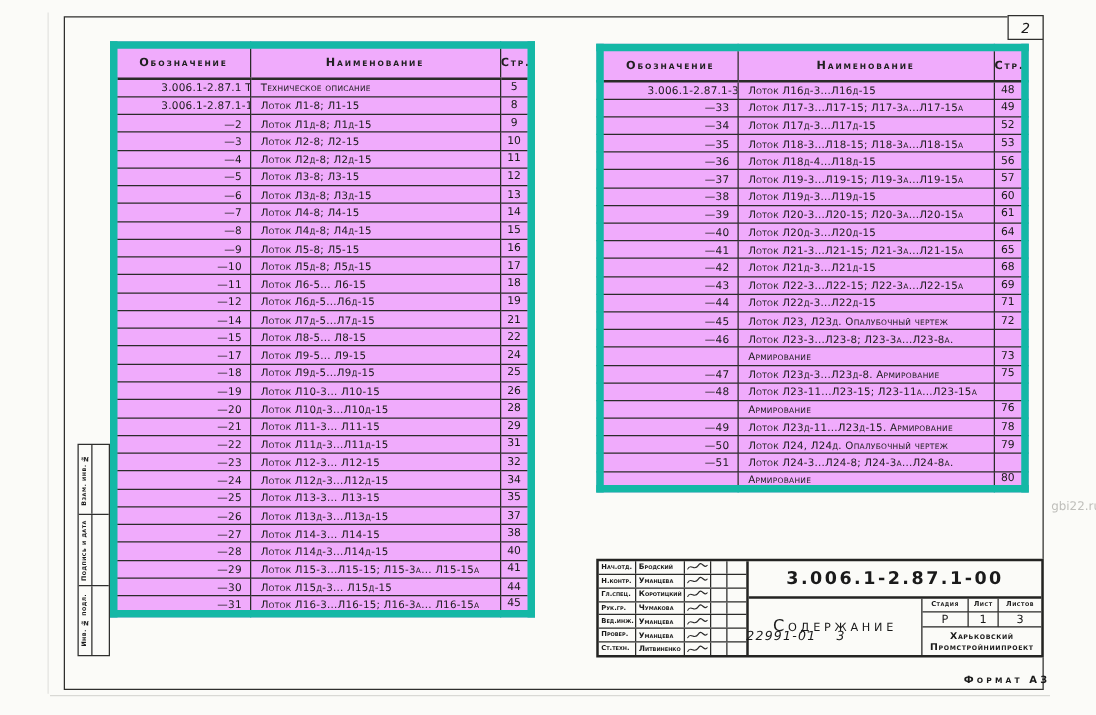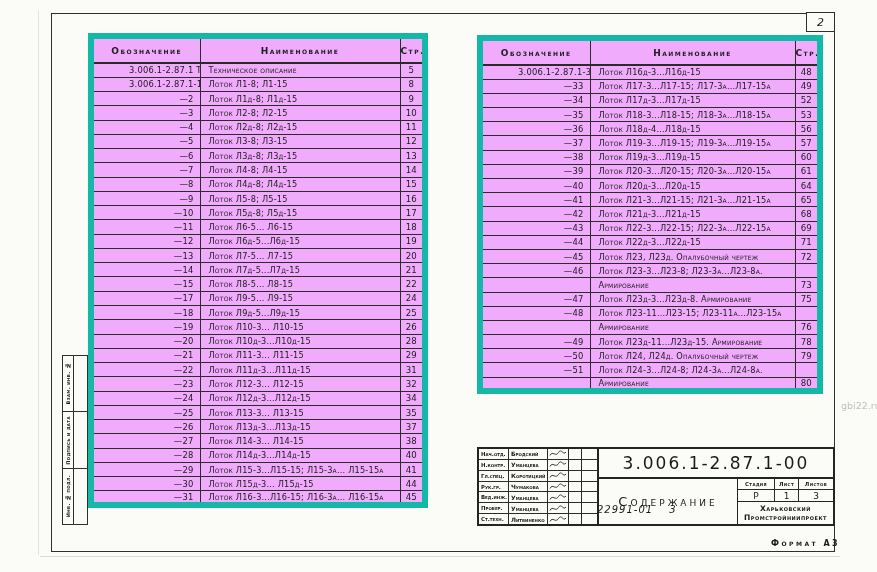--- a/index.html
+++ b/index.html
@@ -65,21 +65,21 @@
   .sig-name {
     width:39px; border-right:1px solid #2b2b29; font-size:6px; font-weight:700;
     font-variant:small-caps; display:flex; align-items:center; padding-left:2px; white-space:nowrap; overflow:hidden;
   }
   .sig-sign { width:21px; border-right:1px solid #2b2b29; display:flex; align-items:center; justify-content:center; }
   .sig-c4   { width:13px; border-right:1px solid #2b2b29; }
   .sig-c5   { flex:1; }
   .tb-right { flex:1; display:flex; flex-direction:column; }
   .tb-docnum {
     height:30px; border-bottom:2px solid #242422; display:flex; align-items:center; justify-content:center;
-    font-size:17px; letter-spacing:2px; font-weight:400;
+    font-size:14px; letter-spacing:2px; font-weight:700;
   }
   .tb-bottom { flex:1; display:flex; }
   .tb-title {
     width:139px; border-right:1.5px solid #242422; display:flex; align-items:center; justify-content:center;
     font-size:13px; font-variant:small-caps; letter-spacing:3px;
   }
   .tb-meta { flex:1; display:flex; flex-direction:column; }
   .meta-row { display:flex; }
   .meta-row.hdr div {
     height:11px; font-size:5.4px; font-weight:700; font-variant:small-caps; letter-spacing:.4px;
@@ -211,25 +211,20 @@
           <td class="c-name">Лоток Л6-5... Л6-15</td>
           <td class="c-page">18</td>
         </tr>
 
         <tr>
           <td class="c-des">—12</td>
           <td class="c-name">Лоток Л6д-5...Л6д-15</td>
           <td class="c-page">19</td>
         </tr>
 
-        <tr>
-          <td class="c-des">—13</td>
-          <td class="c-name">Лоток Л7-5... Л7-15</td>
-          <td class="c-page">20</td>
-        </tr>
 
         <tr>
           <td class="c-des">—14</td>
           <td class="c-name">Лоток Л7д-5...Л7д-15</td>
           <td class="c-page">21</td>
         </tr>
 
         <tr>
           <td class="c-des">—15</td>
           <td class="c-name">Лоток Л8-5... Л8-15</td>

